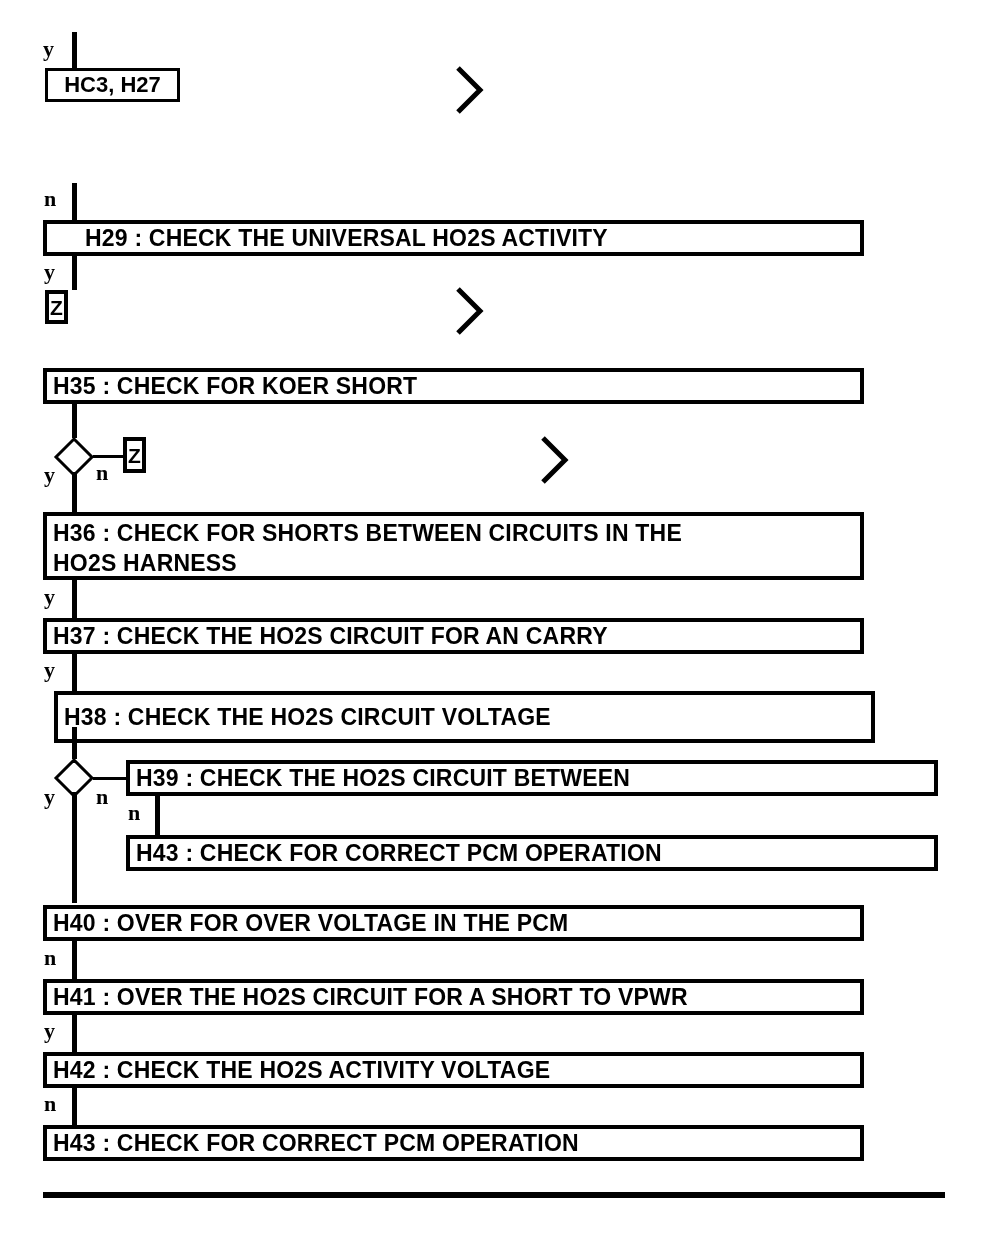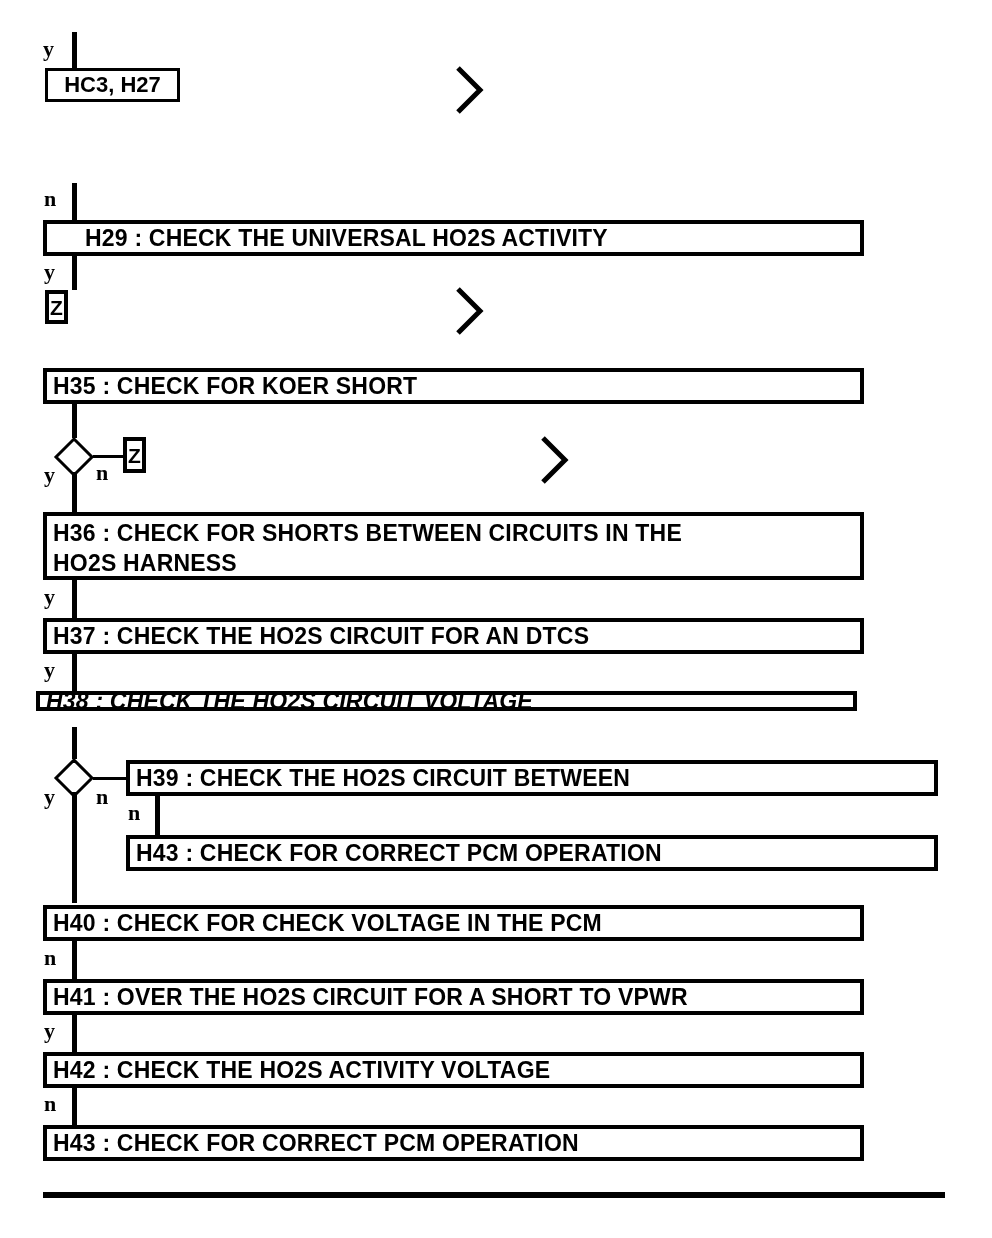--- a/index.html
+++ b/index.html
@@ -174,27 +174,27 @@
 
   <div class="proc-box" style="left:43px; top:512px; width:821px; height:68px; align-items:center; padding-top:4px;">
     <span class="proc-label">H36 : CHECK FOR SHORTS BETWEEN CIRCUITS IN THE
 HO2S HARNESS</span>
   </div>
 
   <div class="branch" style="left:44px; top:586px;">y</div>
   <div class="vline" style="left:72px; top:580px; height:38px;"></div>
 
   <div class="proc-box" style="left:43px; top:618px; width:821px; height:36px;">
-    <span class="proc-label">H37 : CHECK THE HO2S CIRCUIT FOR AN DTCS</span>
+    <span class="proc-label">H37 : CHECK THE HO2S CIRCUIT FOR AN CARRY</span>
   </div>
 
   <div class="branch" style="left:44px; top:659px;">y</div>
   <div class="vline" style="left:72px; top:654px; height:37px;"></div>
 
-  <div class="proc-box" style="left:36px; top:691px; width:821px; height:20px;font-style:italic;">
+  <div class="proc-box" style="left:54px; top:691px; width:821px; height:52px;">
     <span class="proc-label">H38 : CHECK THE HO2S CIRCUIT VOLTAGE</span>
   </div>
 
   <div class="vline" style="left:72px; top:727px; height:32px;"></div>
 
   <div class="diamond" style="left:53px; top:757px; width:42px; height:42px;">
     <svg width="42" height="42" viewBox="0 0 42 42" xmlns="http://www.w3.org/2000/svg">
       <polygon points="21,3 39,21 21,39 3,21" fill="#ffffff" stroke="#000000" stroke-width="3"></polygon>
     </svg>
   </div>
@@ -210,21 +210,21 @@
   </div>
 
   <div class="branch" style="left:128px; top:802px;">n</div>
   <div class="vline" style="left:155px; top:796px; height:39px;"></div>
 
   <div class="proc-box" style="left:126px; top:835px; width:812px; height:36px;">
     <span class="proc-label">H43 : CHECK FOR CORRECT PCM OPERATION</span>
   </div>
 
   <div class="proc-box" style="left:43px; top:905px; width:821px; height:36px;">
-    <span class="proc-label">H40 : CHECK FOR CHECK VOLTAGE IN THE PCM</span>
+    <span class="proc-label">H40 : OVER FOR OVER VOLTAGE IN THE PCM</span>
   </div>
 
   <div class="branch" style="left:44px; top:947px;">n</div>
   <div class="vline" style="left:72px; top:941px; height:38px;"></div>
 
   <div class="proc-box" style="left:43px; top:979px; width:821px; height:36px;">
     <span class="proc-label">H41 : OVER THE HO2S CIRCUIT FOR A SHORT TO VPWR</span>
   </div>
 
   <div class="branch" style="left:44px; top:1020px;">y</div>

